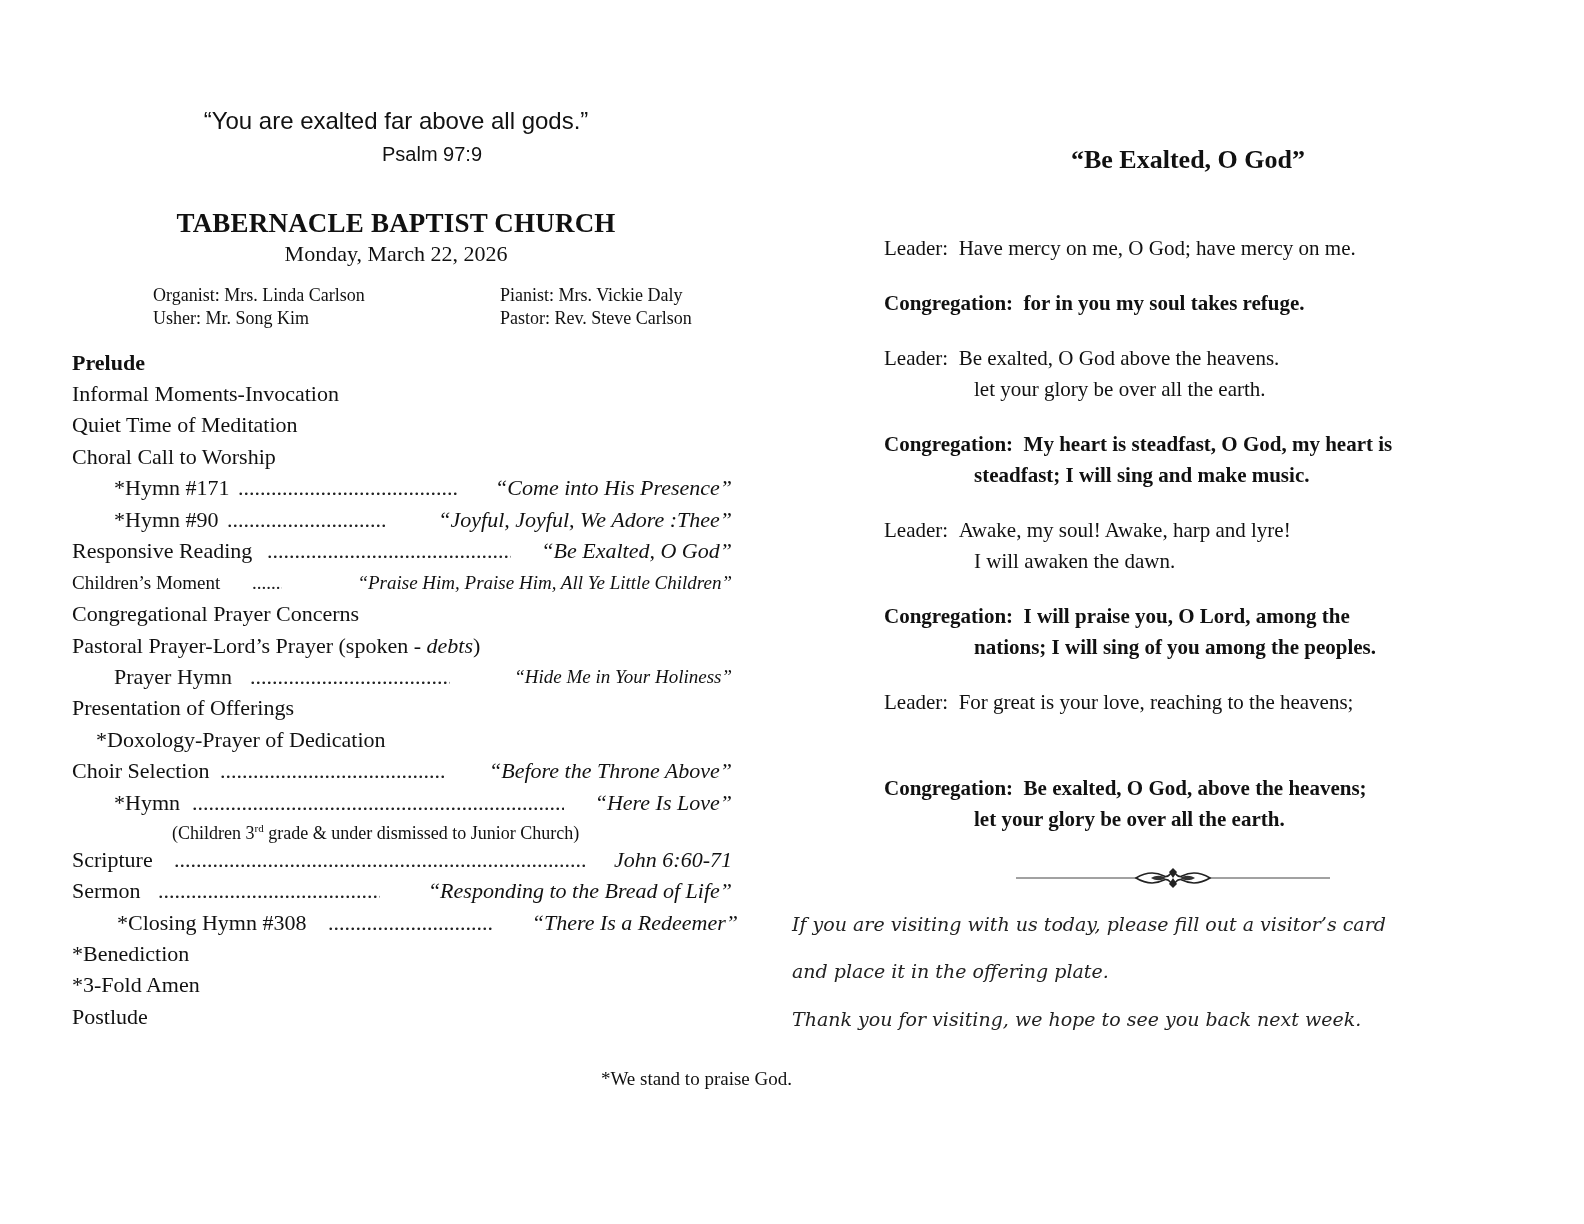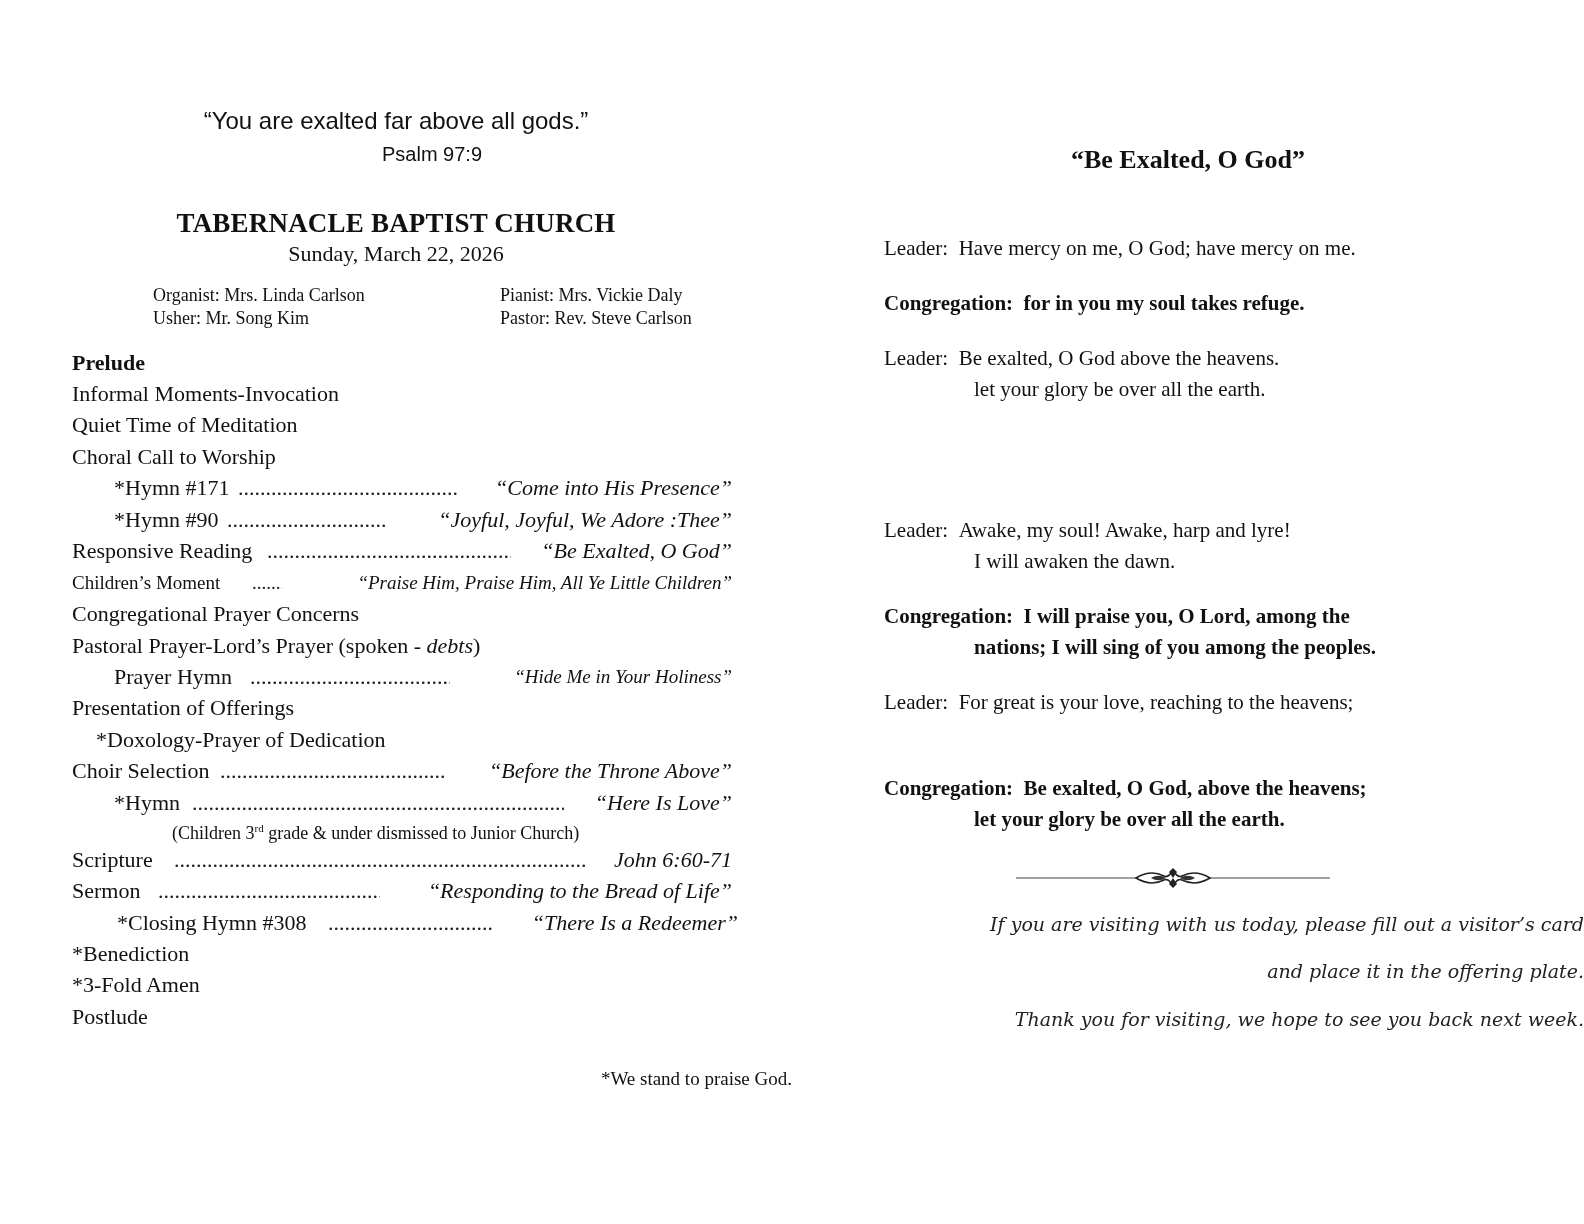--- a/index.html
+++ b/index.html
@@ -31,33 +31,33 @@
   .stand { top: 1068px; left: 0; width: 792px; text-align: right; font-size: 19px; }
 
   .r-title { top: 145px; left: 0; width: 792px; text-align: center; font-weight: bold; font-size: 26px; }
   .r-sub { top: 181px; left: 0; width: 792px; text-align: center; font-style: italic; font-size: 19px; }
 
   .resp { position: absolute; left: 92px; width: 620px; font-size: 21px; line-height: 31px; }
   .resp.bold { font-weight: bold; }
   .resp .cont { padding-left: 90px; display: block; }
 
   .ornament { position: absolute; top: 866px; left: 224px; width: 314px; height: 24px; }
-  .visitor { position: absolute; left: 0; width: 792px; text-align: right; font-family: "DejaVu Serif", serif; font-style: italic; font-size: 19px; color: #222; }
+  .visitor { position: absolute; left: 0; width: 792px; text-align: left; font-family: "DejaVu Serif", serif; font-style: italic; font-size: 19px; color: #222; }
 </style>
 </head>
 <body>
 
 <div class="abs left">
   <div class="abs epigraph">
     <div class="quote">“You are exalted far above all gods.”</div>
     <div class="ref">Psalm 97:9</div>
   </div>
 
   <div class="abs church-name">TABERNACLE BAPTIST CHURCH</div>
-  <div class="abs church-date">Sunday, March 22, 2026</div>
+  <div class="abs church-date">Monday, March 22, 2026</div>
 
   <div class="staff">
     <div class="item" style="left:153px; top:285px;">Organist: Mrs. Linda Carlson</div>
     <div class="item" style="left:153px; top:308px;">Usher: Mr. Song Kim</div>
     <div class="item" style="left:500px; top:285px;">Pianist: Mrs. Vickie Daly</div>
     <div class="item" style="left:500px; top:308px;">Pastor: Rev. Steve Carlson</div>
   </div>
 
   <div class="order">
 
@@ -182,20 +182,24 @@
 
   <div class="resp bold" style="top:288px;">
     <span>Congregation:</span>&nbsp;&nbsp;<span>for in you my soul takes refuge.</span>
   </div>
 
   <div class="resp" style="top:343px;">
     <span>Leader:</span>&nbsp;&nbsp;<span>Be exalted, O God above the heavens.</span>
     <span class="cont">let your glory be over all the earth.</span>
   </div>
 
+  <div class="resp bold" style="top:429px; width:640px;">
+    <span>Congregation:</span>&nbsp;&nbsp;<span>My heart is steadfast, O God, my heart is</span>
+    <span class="cont">steadfast; I will sing and make music.</span>
+  </div>
 
   <div class="resp" style="top:515px;">
     <span>Leader:</span>&nbsp;&nbsp;<span>Awake, my soul! Awake, harp and lyre!</span>
     <span class="cont">I will awaken the dawn.</span>
   </div>
 
   <div class="resp bold" style="top:601px; width:640px;">
     <span>Congregation:</span>&nbsp;&nbsp;<span>I will praise you, O Lord, among the</span>
     <span class="cont">nations; I will sing of you among the peoples.</span>
   </div>

